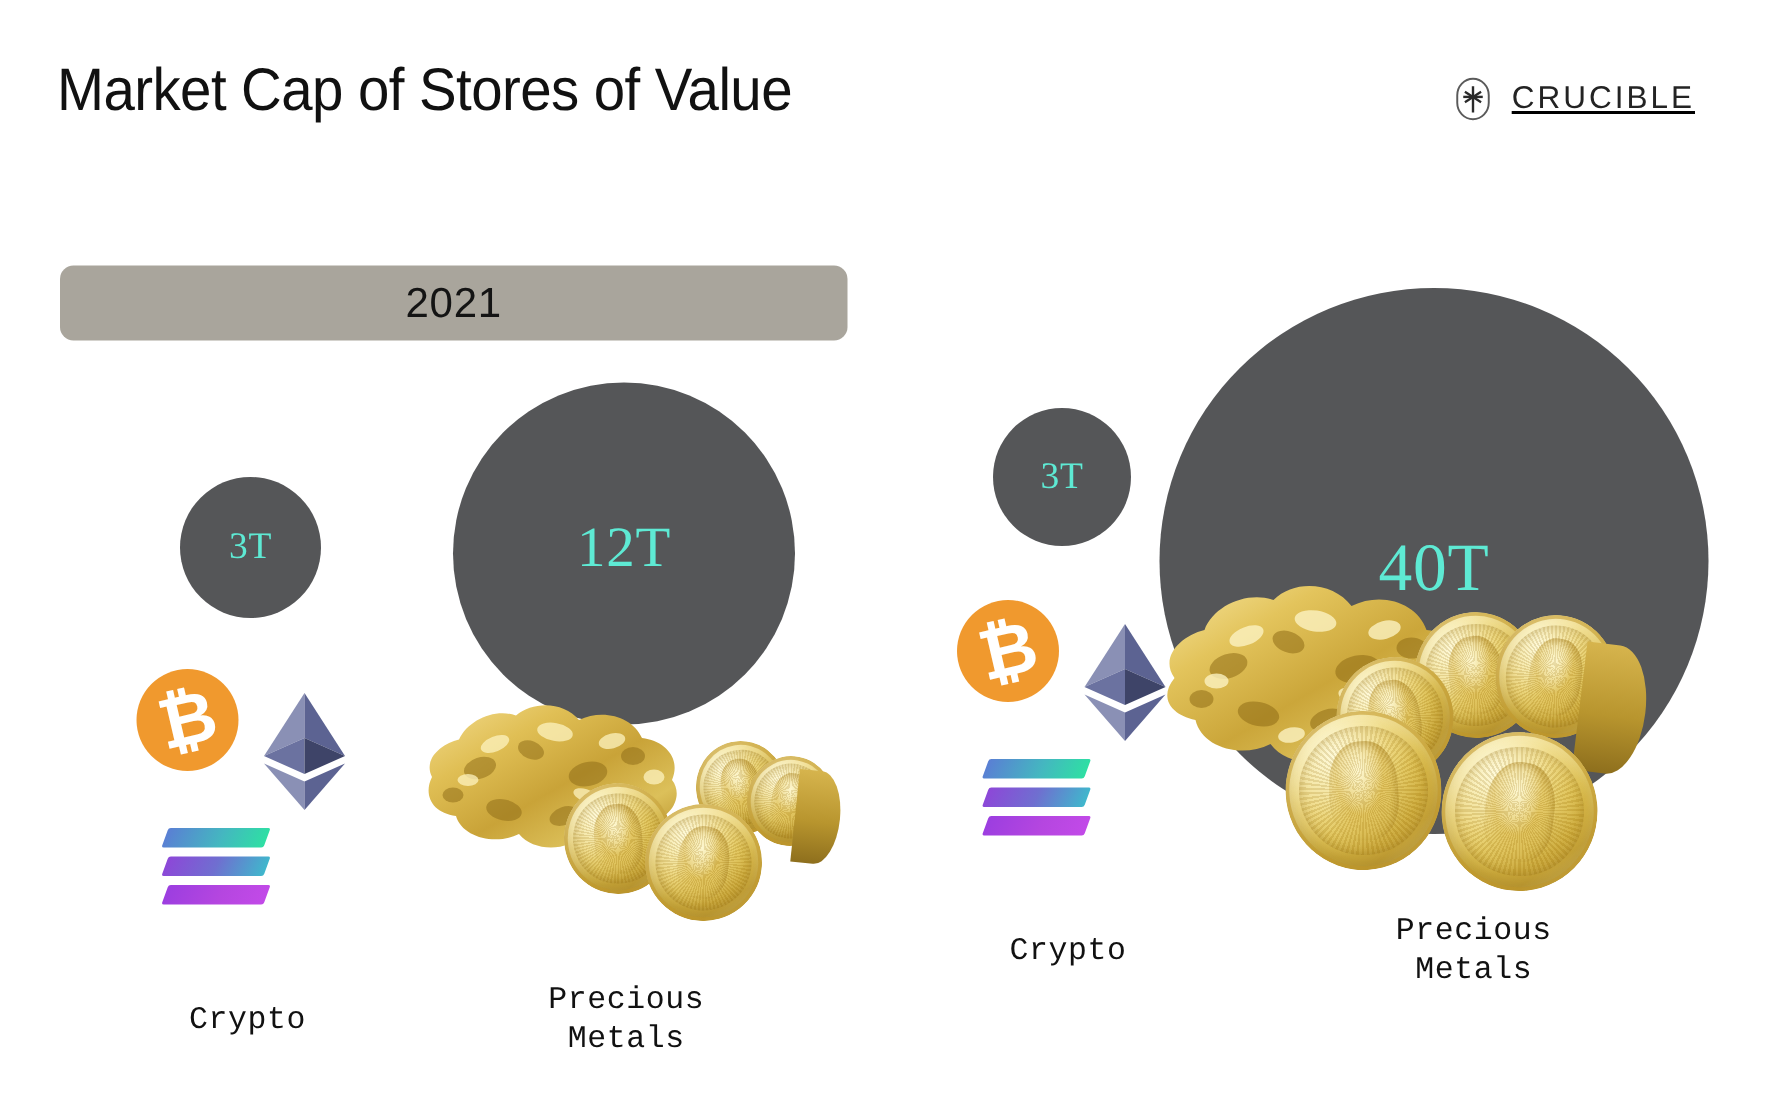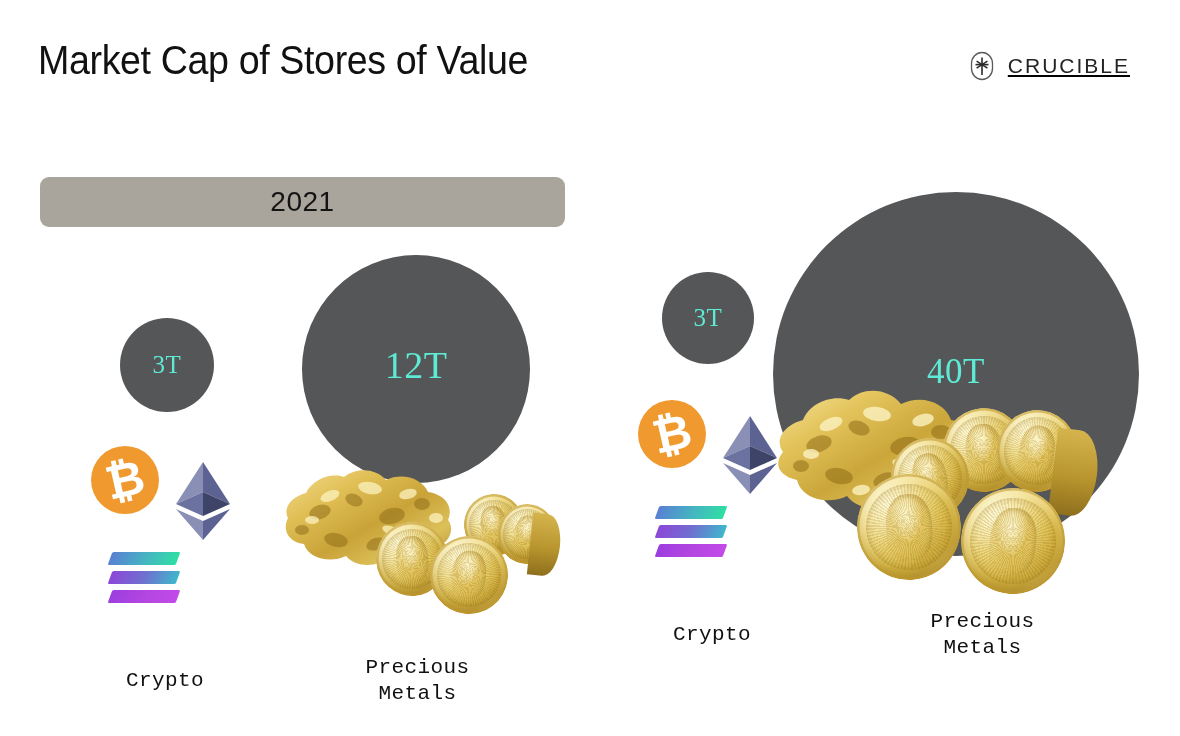--- a/index.html
+++ b/index.html
@@ -87,21 +87,21 @@
     align-items: center;
     justify-content: center;
     font-family: Liberation Serif, serif;
     letter-spacing: 0.5px;
   }
 
   #bubble-crypto-2021 { left: 80px; top: 272px; width: 94px; height: 94px; font-size: 25px; }
   #bubble-metals-2021 { left: 262px; top: 209px; width: 228px; height: 228px; font-size: 38px; padding-bottom: 8px; }
   #bubble-crypto-2026 { left: 57px; top: 272px; width: 92px; height: 92px; font-size: 25px; }
   #bubble-metals-2026 {
-    left: 168px; top: 192px; width: 366px; height: 364px; font-size: 35px;
+    left: 168px; top: 192px; width: 366px; height: 364px; font-size: 45px;
     align-items: flex-start; justify-content: center; padding-top: 160px;
   }
 
   
   .crypto-cluster { position: absolute; width: 180px; height: 190px; }
   #crypto-cluster-2021 { left: 18px; top: 392px; }
   #crypto-cluster-2026 { left: 0px;  top: 392px; }
 
   .btc {
     position: absolute; left: 33px; top: 8px; width: 68px; height: 68px;

